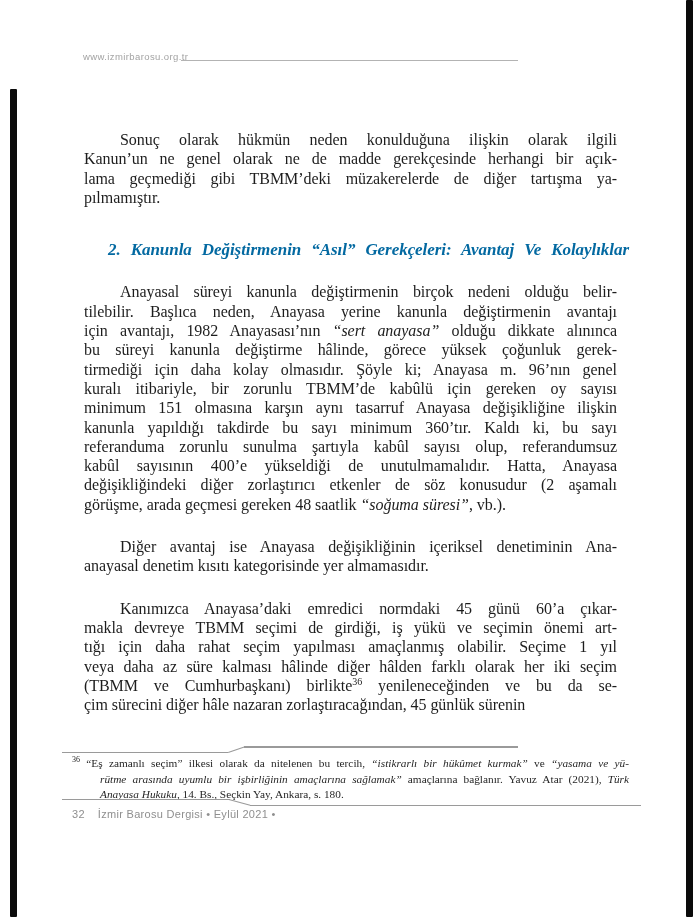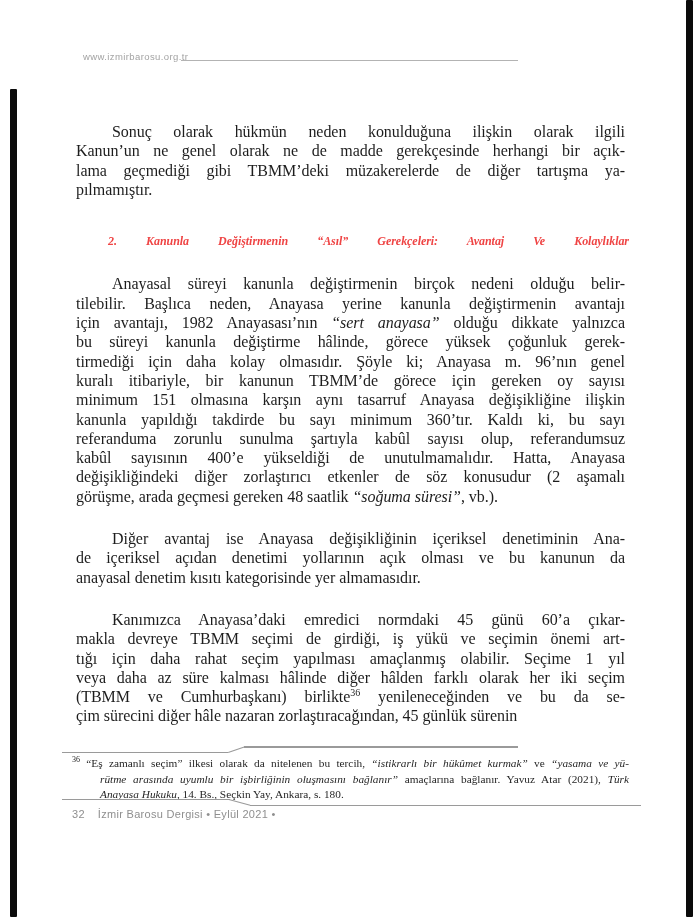--- a/index.html
+++ b/index.html
@@ -19,30 +19,30 @@
     color:#a3a3a3;letter-spacing:.4px;white-space:nowrap;
   }
   .header-rule{position:absolute;left:181px;top:60px;width:337px;height:1px;background:#b3b3b3;}
 
   
   #body-flow{
     position:absolute;left:72px;top:118px;width:557px;
     font-size:16px;line-height:19.3px;color:#1d1d1d;
     letter-spacing:-0.05px;
   }
-  .para{margin:4px;}
+  .para{margin:12px;}
   .para + .para{margin-top:23px;}
   .line{text-align:justify;text-align-last:justify;}
   .line.first{text-indent:36px;}
   .line.last{text-align-last:left;}
   .heading{
     margin:33px 0 23px 0;
     font-weight:bold;font-style:italic;
     text-indent:36px;text-align:justify;text-align-last:justify;
-    line-height:19.3px;font-size:12px;color:#ef4444;
+    line-height:19.3px;font-size:17px;color:#0369a1;
   }
   .it{font-style:italic;}
   .sup{font-size:10px;vertical-align:super;line-height:0;}
 
   
   .rule{position:absolute;height:1.2px;background:#9a9a9a;}
   #fnsep-left{left:62px;top:752px;width:166px;}
   #fnsep-diag{left:228px;top:752px;width:17px;transform:rotate(-19deg);transform-origin:left top;}
   #fnsep-right{left:244px;top:746.4px;width:274px;}
 
@@ -85,54 +85,53 @@
         <div class="line"><span>Kanun’un ne genel olarak ne de madde gerekçesinde herhangi bir açık-</span></div>
         <div class="line"><span>lama geçmediği gibi TBMM’deki müzakerelerde de diğer tartışma ya-</span></div>
         <div class="line last"><span>pılmamıştır.</span></div>
       </div>
     </div>
   <div class="heading">2. Kanunla Değiştirmenin “Asıl” Gerekçeleri: Avantaj Ve Kolaylıklar</div>
   <div id="paras-after">
       <div class="para">
         <div class="line first"><span>Anayasal süreyi kanunla değiştirmenin birçok nedeni olduğu belir-</span></div>
         <div class="line"><span>tilebilir. Başlıca neden, Anayasa yerine kanunla değiştirmenin avantajı</span></div>
-        <div class="line"><span>için avantajı, 1982 Anayasası’nın </span><span class="it">“sert anayasa”</span><span> olduğu dikkate yalnızca</span></div>
+        <div class="line"><span>için avantajı, 1982 Anayasası’nın </span><span class="it">“sert anayasa”</span><span> olduğu dikkate alınınca</span></div>
         <div class="line"><span>bu süreyi kanunla değiştirme hâlinde, görece yüksek çoğunluk gerek-</span></div>
         <div class="line"><span>tirmediği için daha kolay olmasıdır. Şöyle ki; Anayasa m. 96’nın genel</span></div>
-        <div class="line"><span>kuralı itibariyle, bir kanunun TBMM’de görece için gereken oy sayısı</span></div>
+        <div class="line"><span>kuralı itibariyle, bir zorunlu TBMM’de kabûlü için gereken oy sayısı</span></div>
         <div class="line"><span>minimum 151 olmasına karşın aynı tasarruf Anayasa değişikliğine ilişkin</span></div>
         <div class="line"><span>kanunla yapıldığı takdirde bu sayı minimum 360’tır. Kaldı ki, bu sayı</span></div>
         <div class="line"><span>referanduma zorunlu sunulma şartıyla kabûl sayısı olup, referandumsuz</span></div>
         <div class="line"><span>kabûl sayısının 400’e yükseldiği de unutulmamalıdır. Hatta, Anayasa</span></div>
         <div class="line"><span>değişikliğindeki diğer zorlaştırıcı etkenler de söz konusudur (2 aşamalı</span></div>
         <div class="line last"><span>görüşme, arada geçmesi gereken 48 saatlik </span><span class="it">“soğuma süresi”</span><span>, vb.).</span></div>
       </div>
       <div class="para">
         <div class="line first"><span>Diğer avantaj ise Anayasa değişikliğinin içeriksel denetiminin Ana-</span></div>
-        <div class="line"><span>de içeriksel açıdan denetimi yollarının açık olması ve bu kanunun da</span></div>
         <div class="line last"><span>anayasal denetim kısıtı kategorisinde yer almamasıdır.</span></div>
       </div>
       <div class="para">
         <div class="line first"><span>Kanımızca Anayasa’daki emredici normdaki 45 günü 60’a çıkar-</span></div>
         <div class="line"><span>makla devreye TBMM seçimi de girdiği, iş yükü ve seçimin önemi art-</span></div>
         <div class="line"><span>tığı için daha rahat seçim yapılması amaçlanmış olabilir. Seçime 1 yıl</span></div>
         <div class="line"><span>veya daha az süre kalması hâlinde diğer hâlden farklı olarak her iki seçim</span></div>
         <div class="line"><span>(TBMM ve Cumhurbaşkanı) birlikte</span><span class="sup">36</span><span> yenileneceğinden ve bu da se-</span></div>
         <div class="line last"><span>çim sürecini diğer hâle nazaran zorlaştıracağından, 45 günlük sürenin</span></div>
       </div>
     </div>
 </div>
 
 <div class="rule" id="fnsep-left"></div>
 <div class="rule" id="fnsep-diag"></div>
 <div class="rule" id="fnsep-right"></div>
 
 <div id="footnote">
     <div class="line fn-first"><span class="sup">36</span><span> “Eş zamanlı seçim” ilkesi olarak da nitelenen bu tercih, </span><span class="it">“istikrarlı bir hükûmet kurmak”</span><span> ve </span><span class="it">“yasama ve yü-</span></div>
-    <div class="line"><span class="it">rütme arasında uyumlu bir işbirliğinin oluşmasını bağlanır”</span><span> amaçlarına bağlanır. Yavuz Atar (2021), </span><span class="it">Türk</span></div>
+    <div class="line"><span class="it">rütme arasında uyumlu bir işbirliğinin amaçlarına sağlamak”</span><span> amaçlarına bağlanır. Yavuz Atar (2021), </span><span class="it">Türk</span></div>
     <div class="line last"><span class="it">Anayasa Hukuku</span><span>, 14. Bs., Seçkin Yay, Ankara, s. 180.</span></div>
   </div>
 
 <div class="rule" id="footer-rule-left"></div>
 <div class="rule" id="footer-diag"></div>
 <div class="rule" id="footer-rule-right"></div>
 
 <div class="page-footer">
   <span>32</span><span class="journal">İzmir Barosu Dergisi • Eylül 2021 •</span>
 </div>

